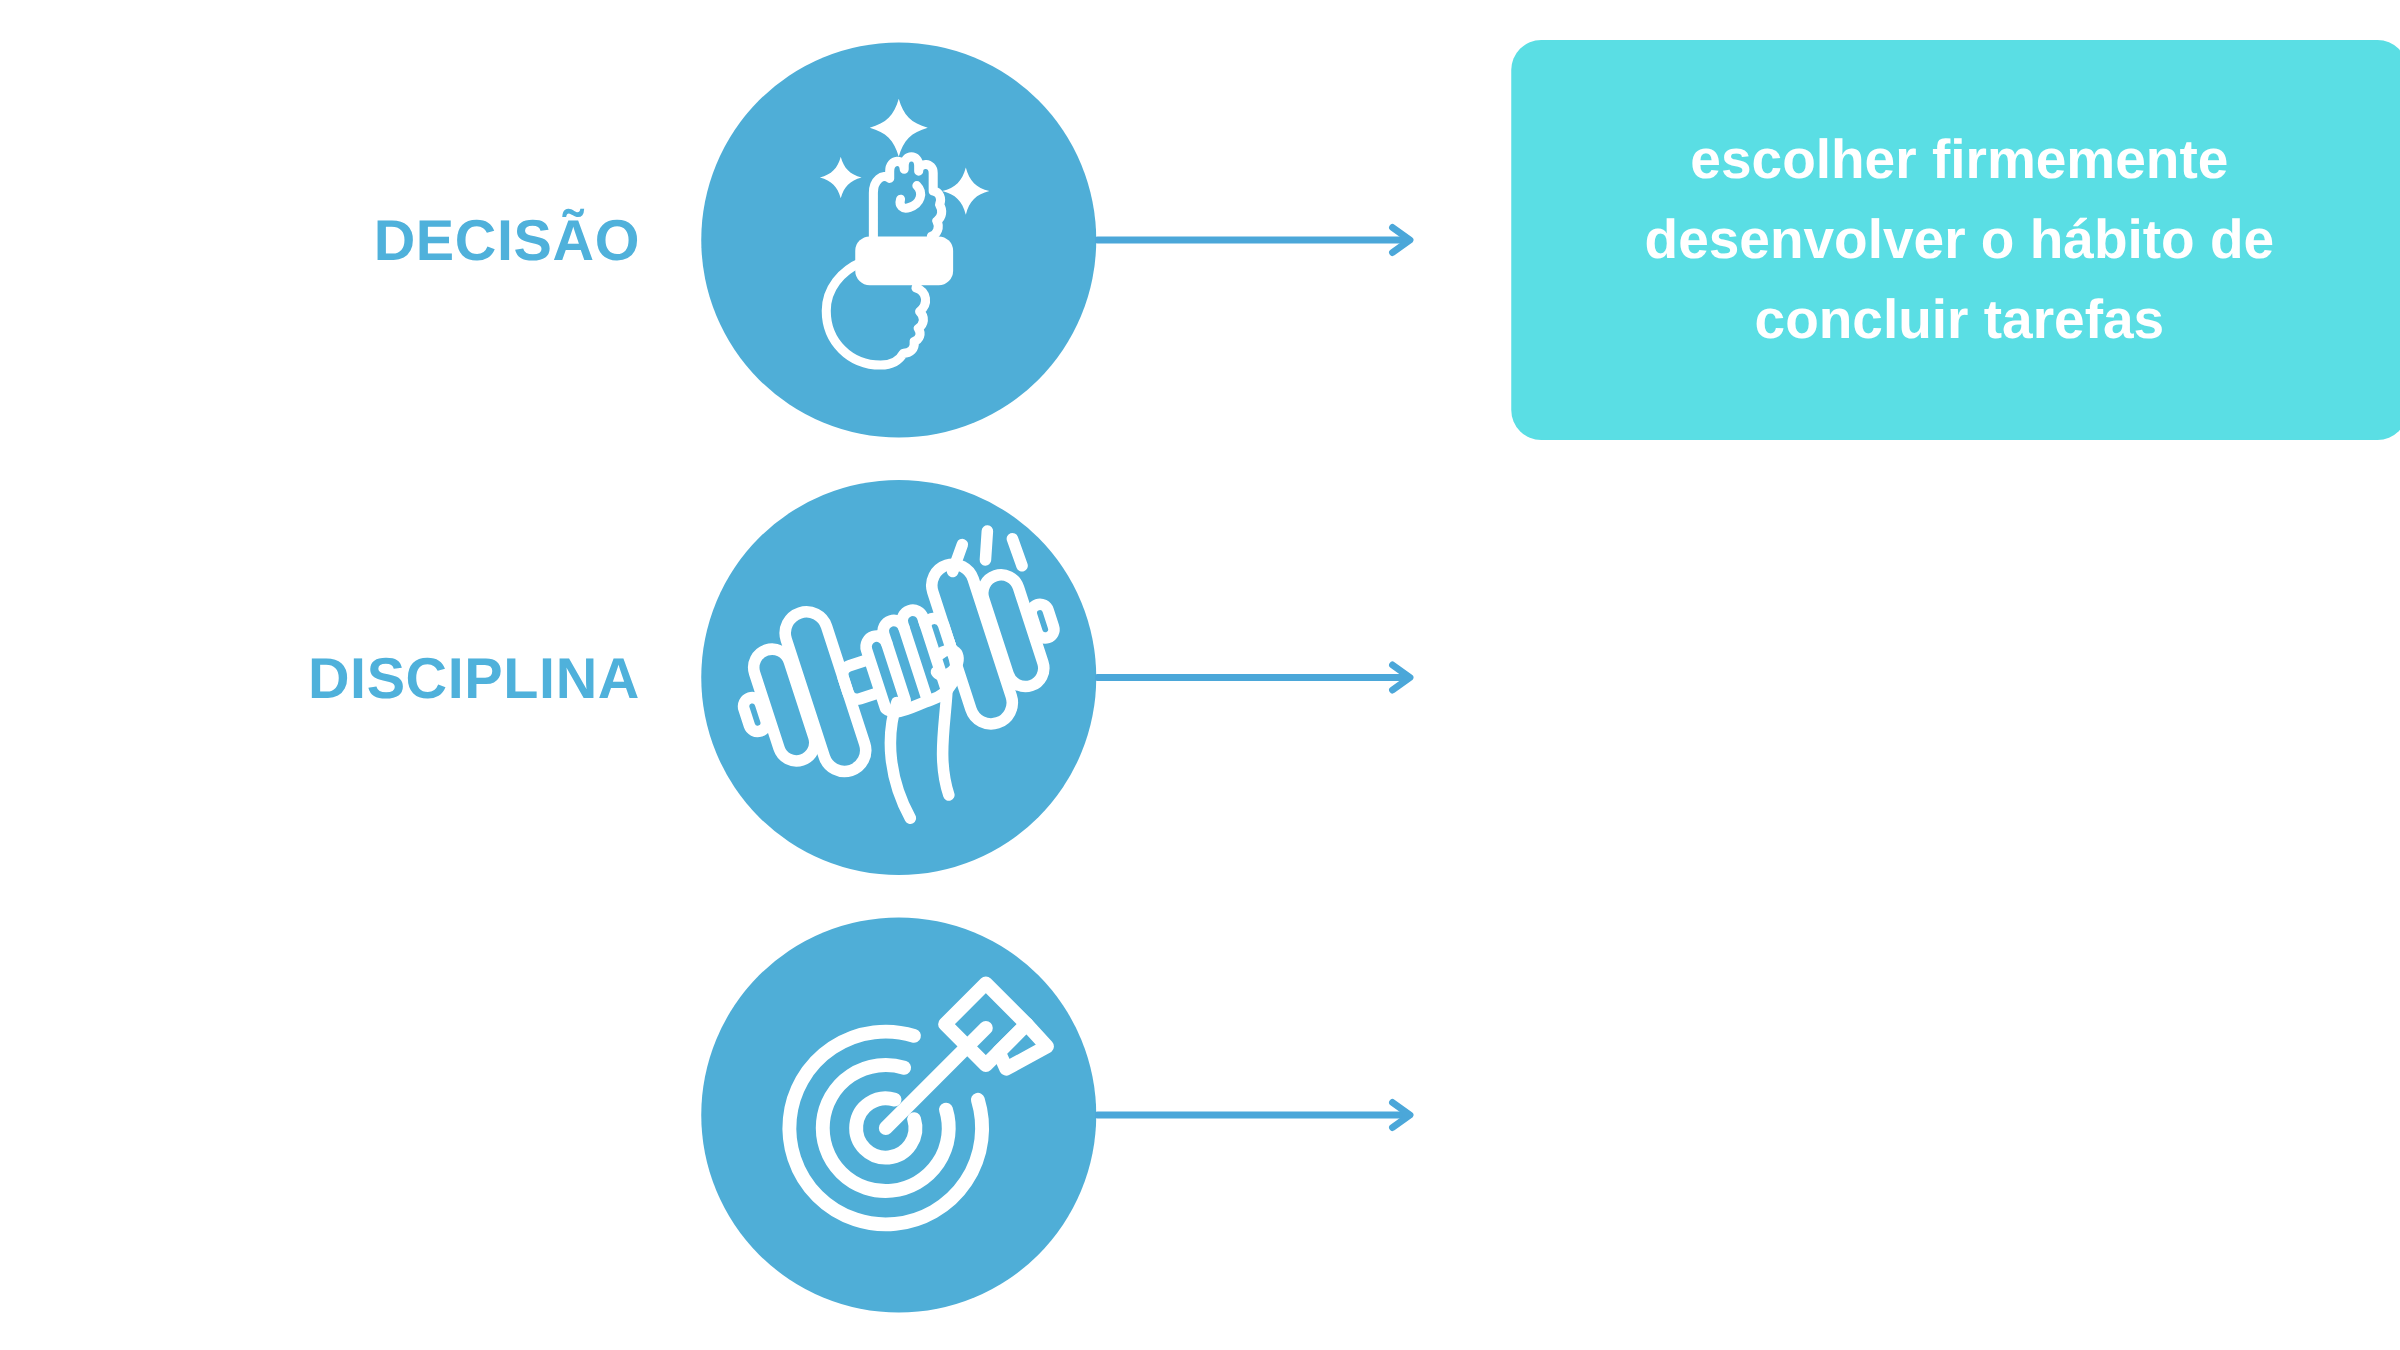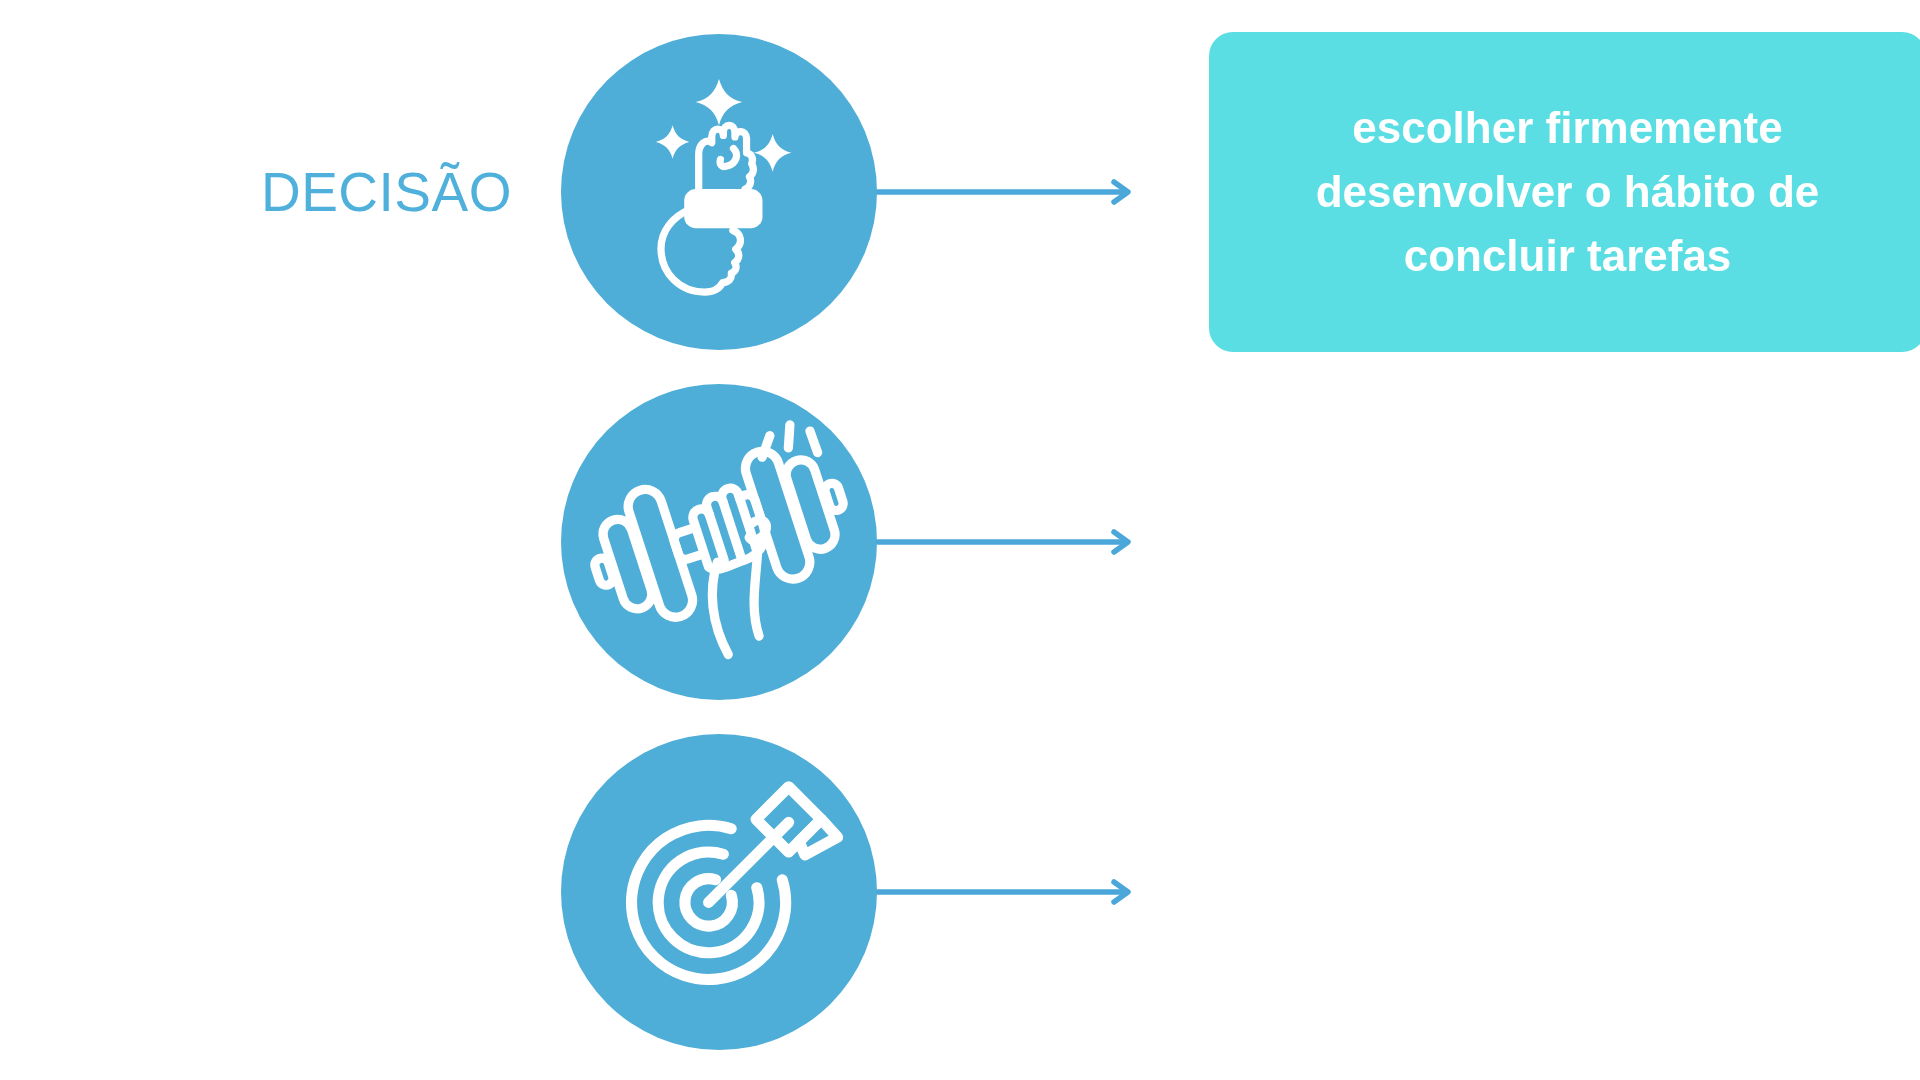--- a/index.html
+++ b/index.html
@@ -20,21 +20,21 @@
     background:var(--background);
     font-family:"Liberation Sans", sans-serif;
   }
   .row{position:absolute;left:0;width:1920px;height:320px;}
   .row-1{top:32px;}
   .row-2{top:382px;}
   .row-3{top:732px;}
   .label{
     position:absolute;left:0;top:0;width:512px;height:100%;
     display:flex;align-items:center;justify-content:flex-end;
-    font-size:55px;font-weight:400;letter-spacing:.5px;
+    font-size:46px;font-weight:700;letter-spacing:.5px;
     color:var(--label-blue);white-space:nowrap;
   }
   .circle{
     position:absolute;left:561px;top:2px;width:316px;height:316px;
     border-radius:50%;background:var(--circle-blue);
     display:flex;align-items:center;justify-content:center;
   }
   .arrow{position:absolute;left:876px;top:144px;width:264px;height:32px;}
   .arrow svg{display:block;}
   .arrow-stroke{fill:none;stroke:var(--arrow-blue);stroke-width:5.5;stroke-linecap:round;stroke-linejoin:round;}
@@ -79,20 +79,21 @@
       </svg>
     </div>
     <div class="textbox">
       <p>escolher firmemente
 desenvolver o hábito de
 concluir tarefas</p>
     </div>
   </section>
 
   <section class="row row-2">
+    <div class="label">DISCIPLINA</div>
     <div class="circle">
       <svg width="262" height="262" viewBox="0 0 170 170">
         <g transform="rotate(-18 85 80)">
           <rect class="icon-stroke-6" x="2" y="71" width="9" height="18" rx="4.5"></rect>
           <rect class="icon-stroke-6" x="13" y="50" width="19" height="60" rx="9.5"></rect>
           <rect class="icon-stroke-6" x="34" y="37" width="22" height="86" rx="11"></rect>
           <rect class="icon-stroke-6" x="56" y="71" width="58" height="18" rx="5"></rect>
           <rect class="icon-stroke-6" x="114" y="37" width="22" height="86" rx="11"></rect>
           <rect class="icon-stroke-6" x="138" y="50" width="19" height="60" rx="9.5"></rect>
           <rect class="icon-stroke-6" x="159" y="71" width="9" height="18" rx="4.5"></rect>

